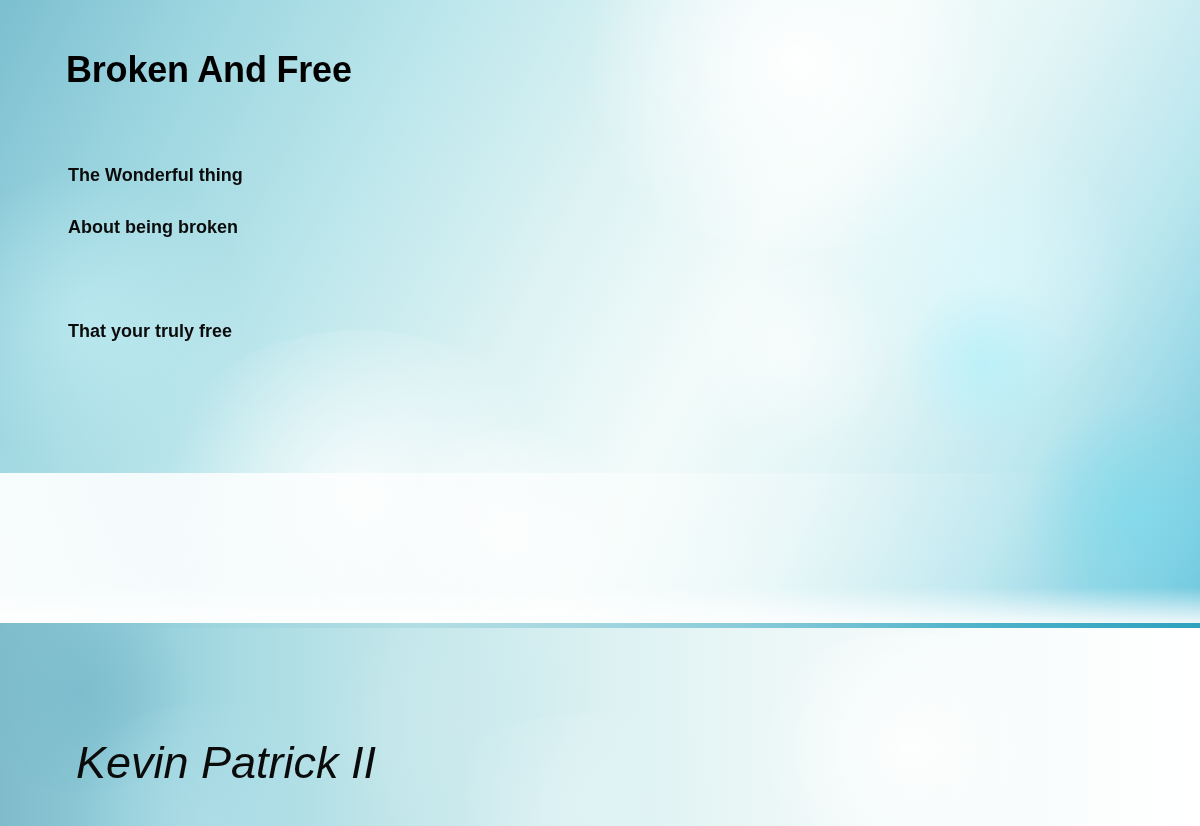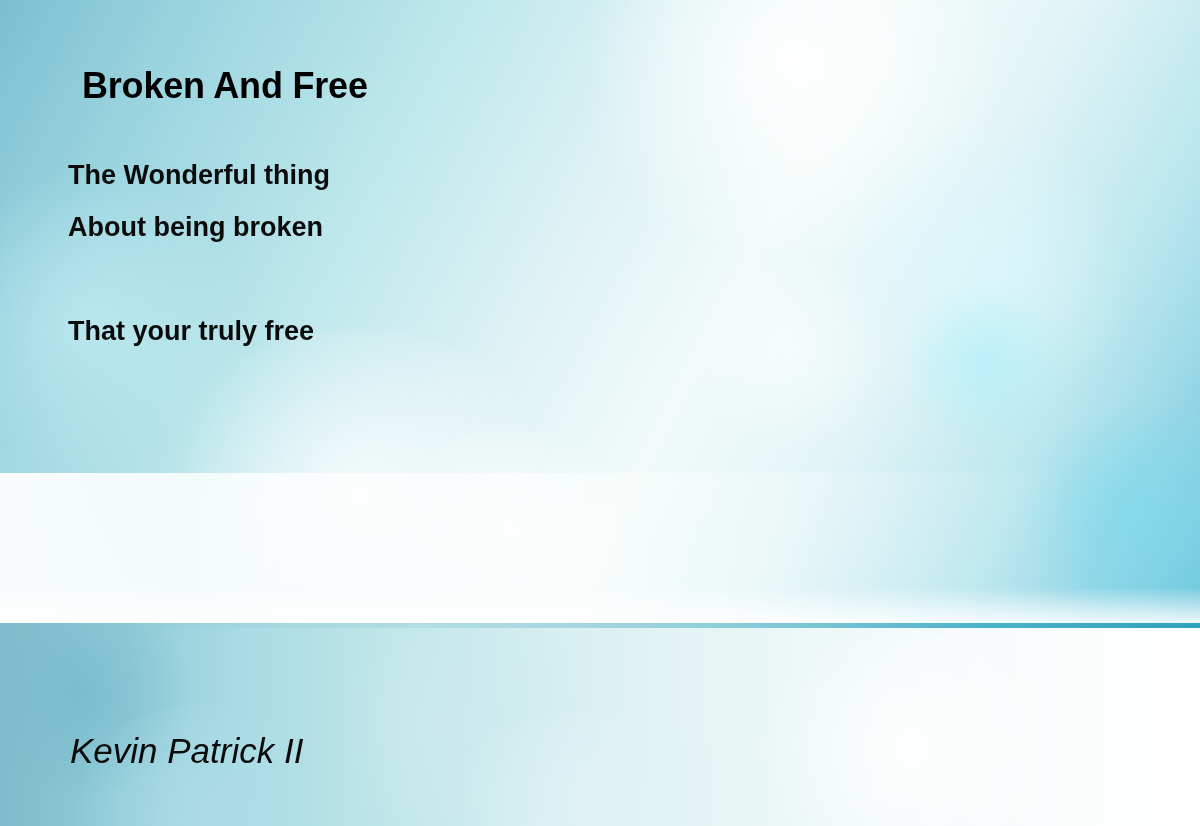--- a/index.html
+++ b/index.html
@@ -95,42 +95,42 @@
     left: 66px;
     top: 0;
     width: 1000px;
     z-index: 5;
   }
 
   .poem-title {
     position: absolute;
     left: 0;
     top: 52px;
-    margin: 16px;
+    margin: 0;
     font-size: 36px;
     font-weight: bold;
     color: #000000;
     letter-spacing: -0.2px;
     line-height: 1;
     white-space: nowrap;
   }
 
   .poem-body {
     position: absolute;
     left: 2px;
     top: 155px;
     margin: 0;
     padding: 0;
     list-style: none;
   }
 
   .poem-line {
     height: 52px;
     line-height: 40px;
-    font-size: 27px;
+    font-size: 18px;
     font-weight: bold;
     color: #0b0b0b;
     white-space: pre;
   }
 
   .poem-line.blank {
     height: 52px;
   }
 
   
@@ -182,23 +182,23 @@
         rgba(120,190,206,.25) 35%,
         rgba(86,180,202,.65) 62%,
         rgba(58,170,196,.9) 82%,
         rgba(46,162,190,1) 100%);
   }
 
   .author-name {
     position: absolute;
     left: 66px;
     top: 726px;
-    margin: 4px;
+    margin: 10px;
     z-index: 6;
-    font-size: 35px;
+    font-size: 45px;
     font-style: italic;
     font-weight: normal;
     color: #0b0b0b;
     line-height: 1.2;
     white-space: nowrap;
   }
 </style>
 </head>
 <body>
 

